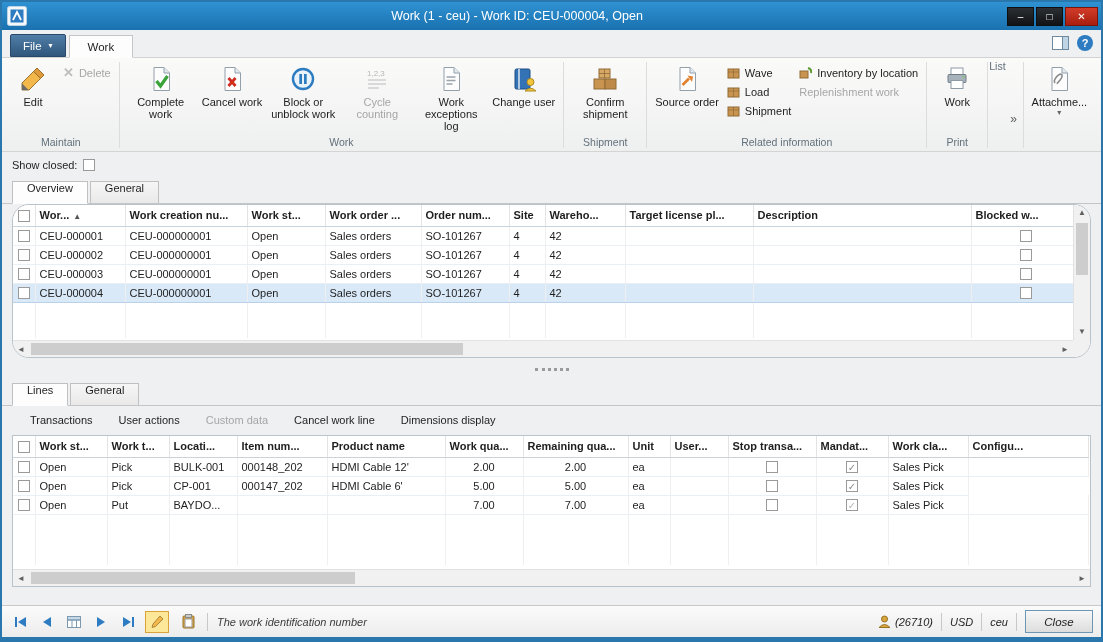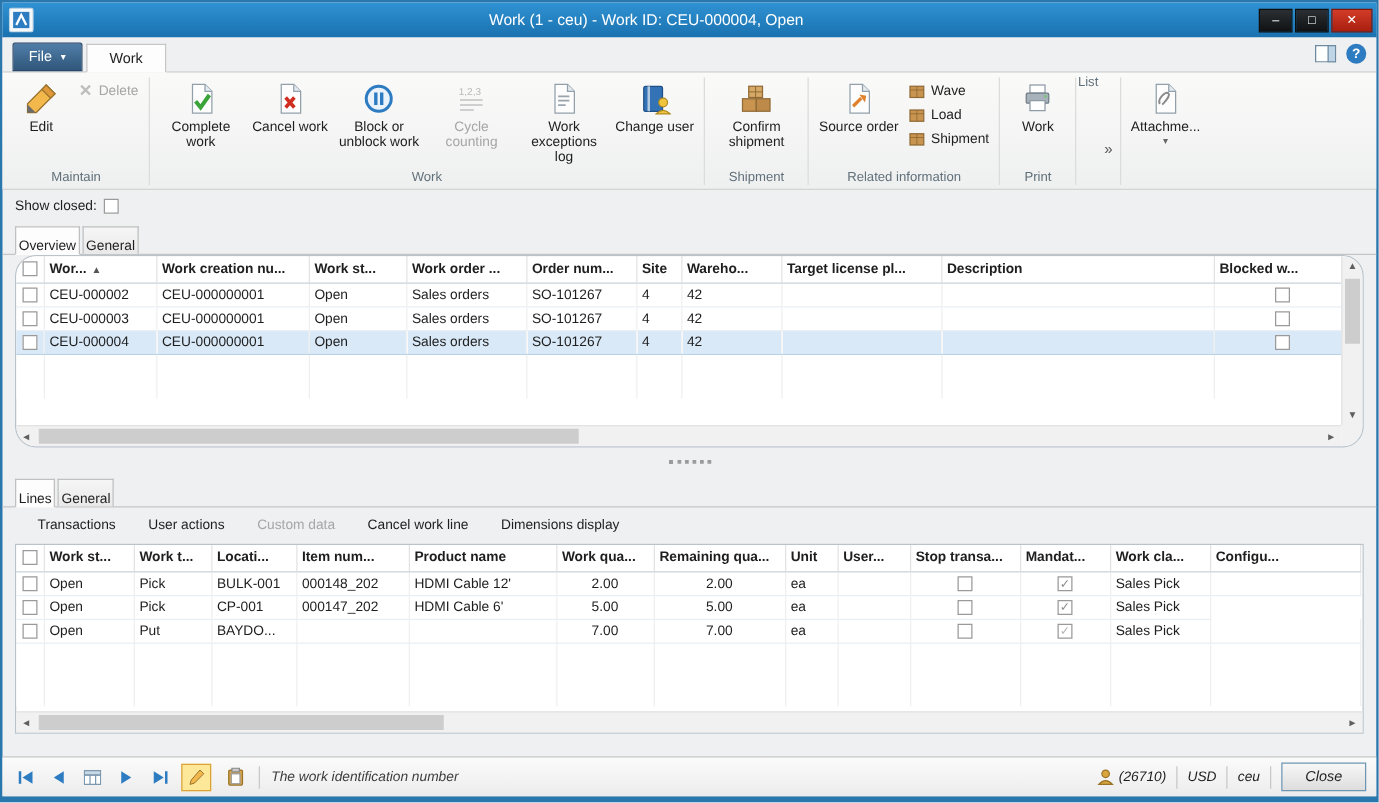--- a/index.html
+++ b/index.html
@@ -66,21 +66,21 @@
   .disabled, .disabled .lbl { color:#a6a6a6 !important; }
   .smallbtn { display:flex; align-items:center; gap:5px; height:19px; padding:0 4px; white-space:nowrap; }
   .stackcol { display:flex; flex-direction:column; padding-top:2px; }
   .overflow-chevron { width:16px; display:flex; align-items:center; justify-content:center; color:#5a5a5a; font-size:12px; padding-top:28px; }
   .xicon { color:#bdbdbd; font-weight:bold; font-size:13px; }
   
   .showclosed { height:26px; flex:none; display:flex; align-items:center; gap:6px; padding:0 10px; }
   
   .tabstrip { height:26px; flex:none; display:flex; align-items:flex-end; padding:0 10px; border-bottom:1px solid #c5c5c5; }
   .tab {
-    height:22px; padding:0 2px; display:flex; align-items:flex-end;
+    height:22px; padding:0 14px; display:flex; align-items:flex-start;
     background:linear-gradient(#f6f6f6,#e9e9e9); border:1px solid #c0c0c0; border-bottom:none; margin-right:2px;
   }
   .tab.active { background:#fdfdfd; margin-bottom:-1px; height:23px; border-bottom:1px solid #fdfdfd; font-weight:normal; }
   
   .linkbar { height:28px; flex:none; display:flex; align-items:center; gap:26px; padding:0 28px; }
   .linkbar span { white-space:nowrap; }
   
   .gridbox { flex:none; margin:0 10px; background:#fff; border:1px solid #b9c3cb; position:relative; overflow:hidden; }
   #grid1 { height:154px;border-radius:17px; }
   #grid2 { height:152px; margin-top:1px; }
@@ -318,20 +318,32 @@
               <path d="M1 6 h11 M6.5 3 v9" stroke="#916a35" stroke-width="0.7"></path>
             </svg>
             <span>Load</span>
           </div>
           <div class="smallbtn">
             <svg width="13" height="13" viewBox="0 0 13 13">
               <rect x="1" y="3" width="11" height="9" fill="#c89450" stroke="#916a35"></rect>
               <path d="M1 6 h11 M6.5 3 v9" stroke="#916a35" stroke-width="0.7"></path>
             </svg>
             <span>Shipment</span>
+          </div>
+        </div>
+        <div class="stackcol">
+          <div class="smallbtn">
+            <svg width="13" height="13" viewBox="0 0 13 13">
+              <rect x="1" y="5" width="8" height="7" fill="#c89450" stroke="#916a35"></rect>
+              <path d="M9 2 q4 1 3 5" stroke="#5f9e33" stroke-width="2" fill="none"></path>
+            </svg>
+            <span>Inventory by location</span>
+          </div>
+          <div class="smallbtn disabled">
+            <span>Replenishment work</span>
           </div>
         </div>
       </div>
       <div class="rlabel">Related information</div>
     </div>
     <div class="rsep"></div>
 
     <div class="rgroup">
       <div class="rbtns">
         <div class="bigbtn">
@@ -415,20 +427,33 @@
           <th><span>Work order ...</span></th>
           <th><span>Order num...</span></th>
           <th><span>Site</span></th>
           <th><span>Wareho...</span></th>
           <th><span>Target license pl...</span></th>
           <th><span>Description</span></th>
           <th><span>Blocked w...</span></th>
         </tr>
       </thead>
       <tbody>
+        <tr>
+          <td class="c"><span class="cb"></span></td>
+          <td>CEU-000001</td>
+            <td>CEU-000000001</td>
+          <td>Open</td>
+            <td>Sales orders</td>
+          <td>SO-101267</td>
+            <td>4</td>
+          <td>42</td>
+            <td></td>
+          <td></td>
+          <td class="c"><span class="cb"><span></span></span></td>
+        </tr>
         <tr>
           <td class="c"><span class="cb"></span></td>
           <td>CEU-000002</td>
             <td>CEU-000000001</td>
           <td>Open</td>
             <td>Sales orders</td>
           <td>SO-101267</td>
             <td>4</td>
           <td>42</td>
             <td></td>

